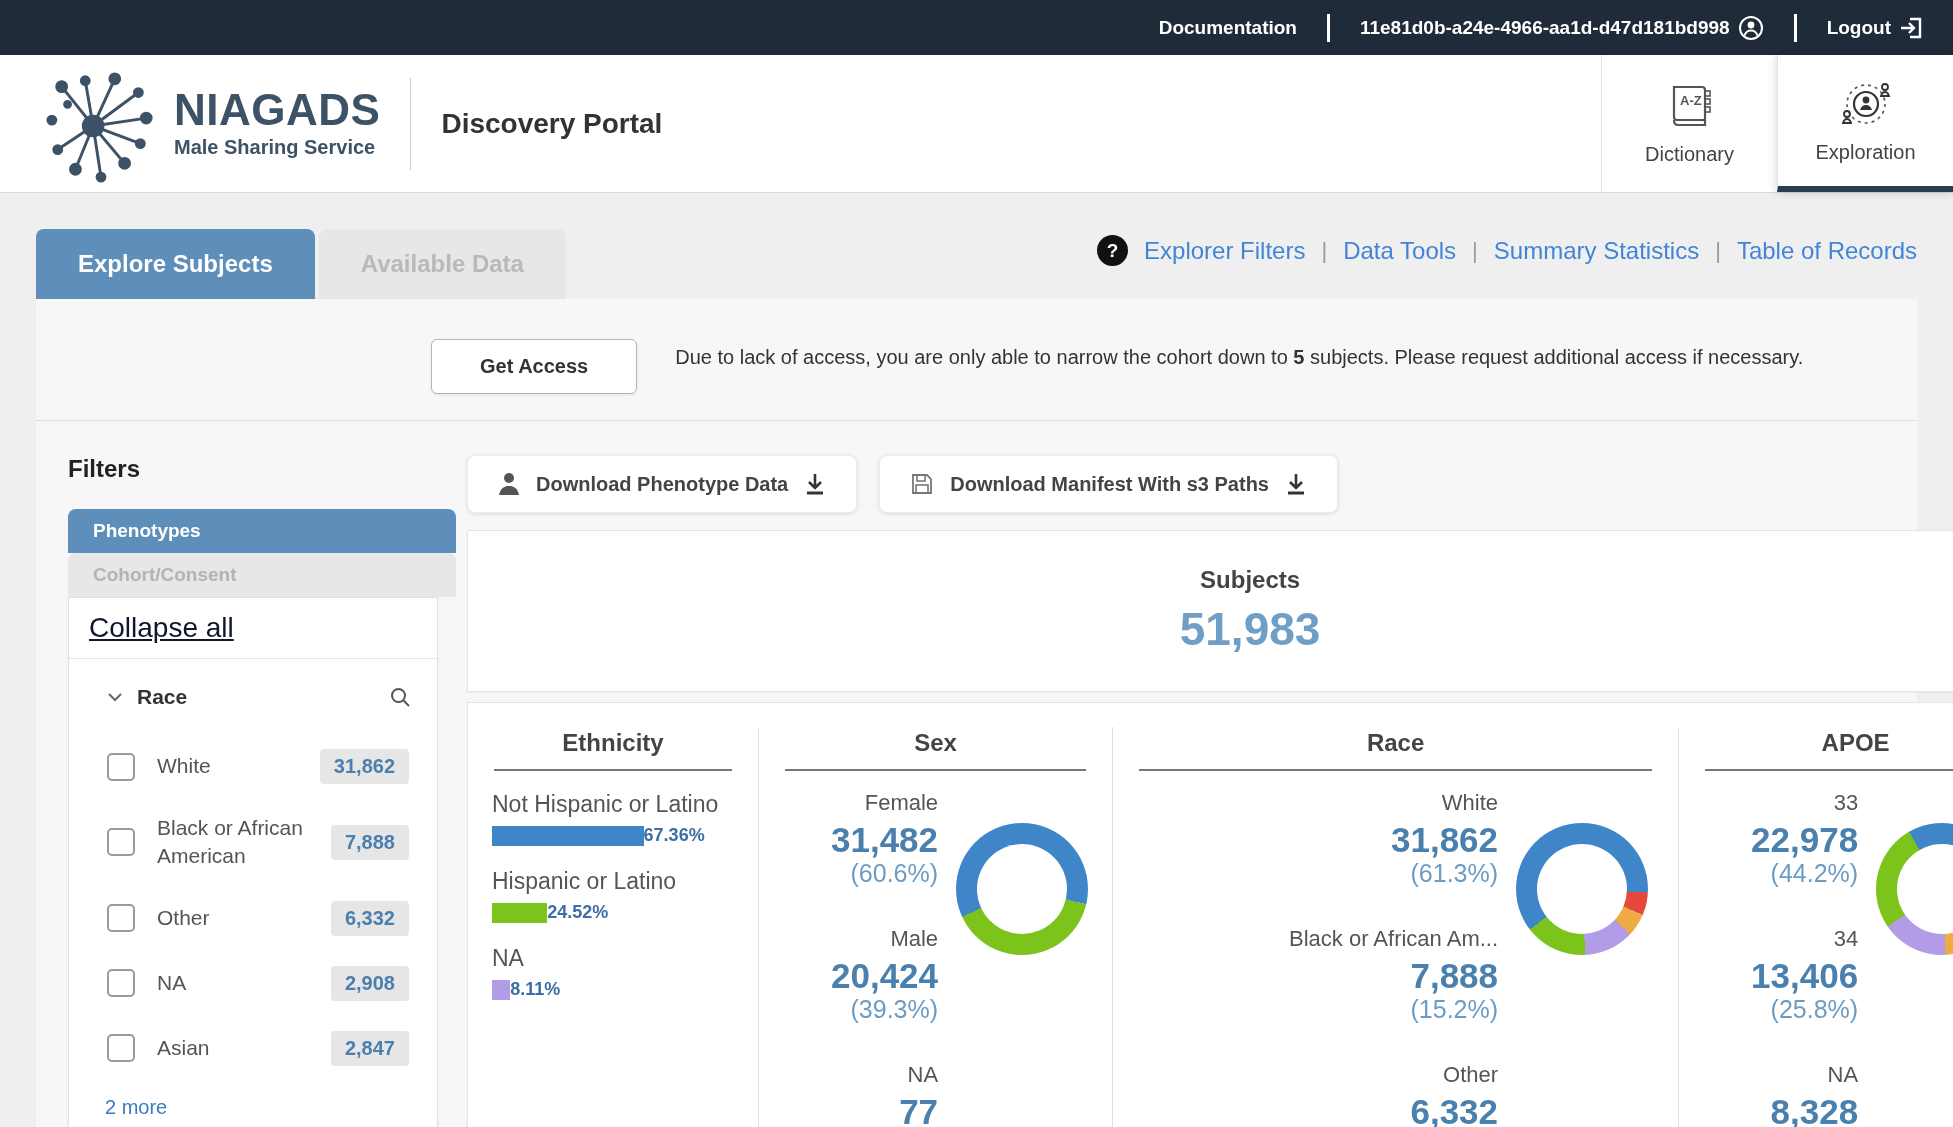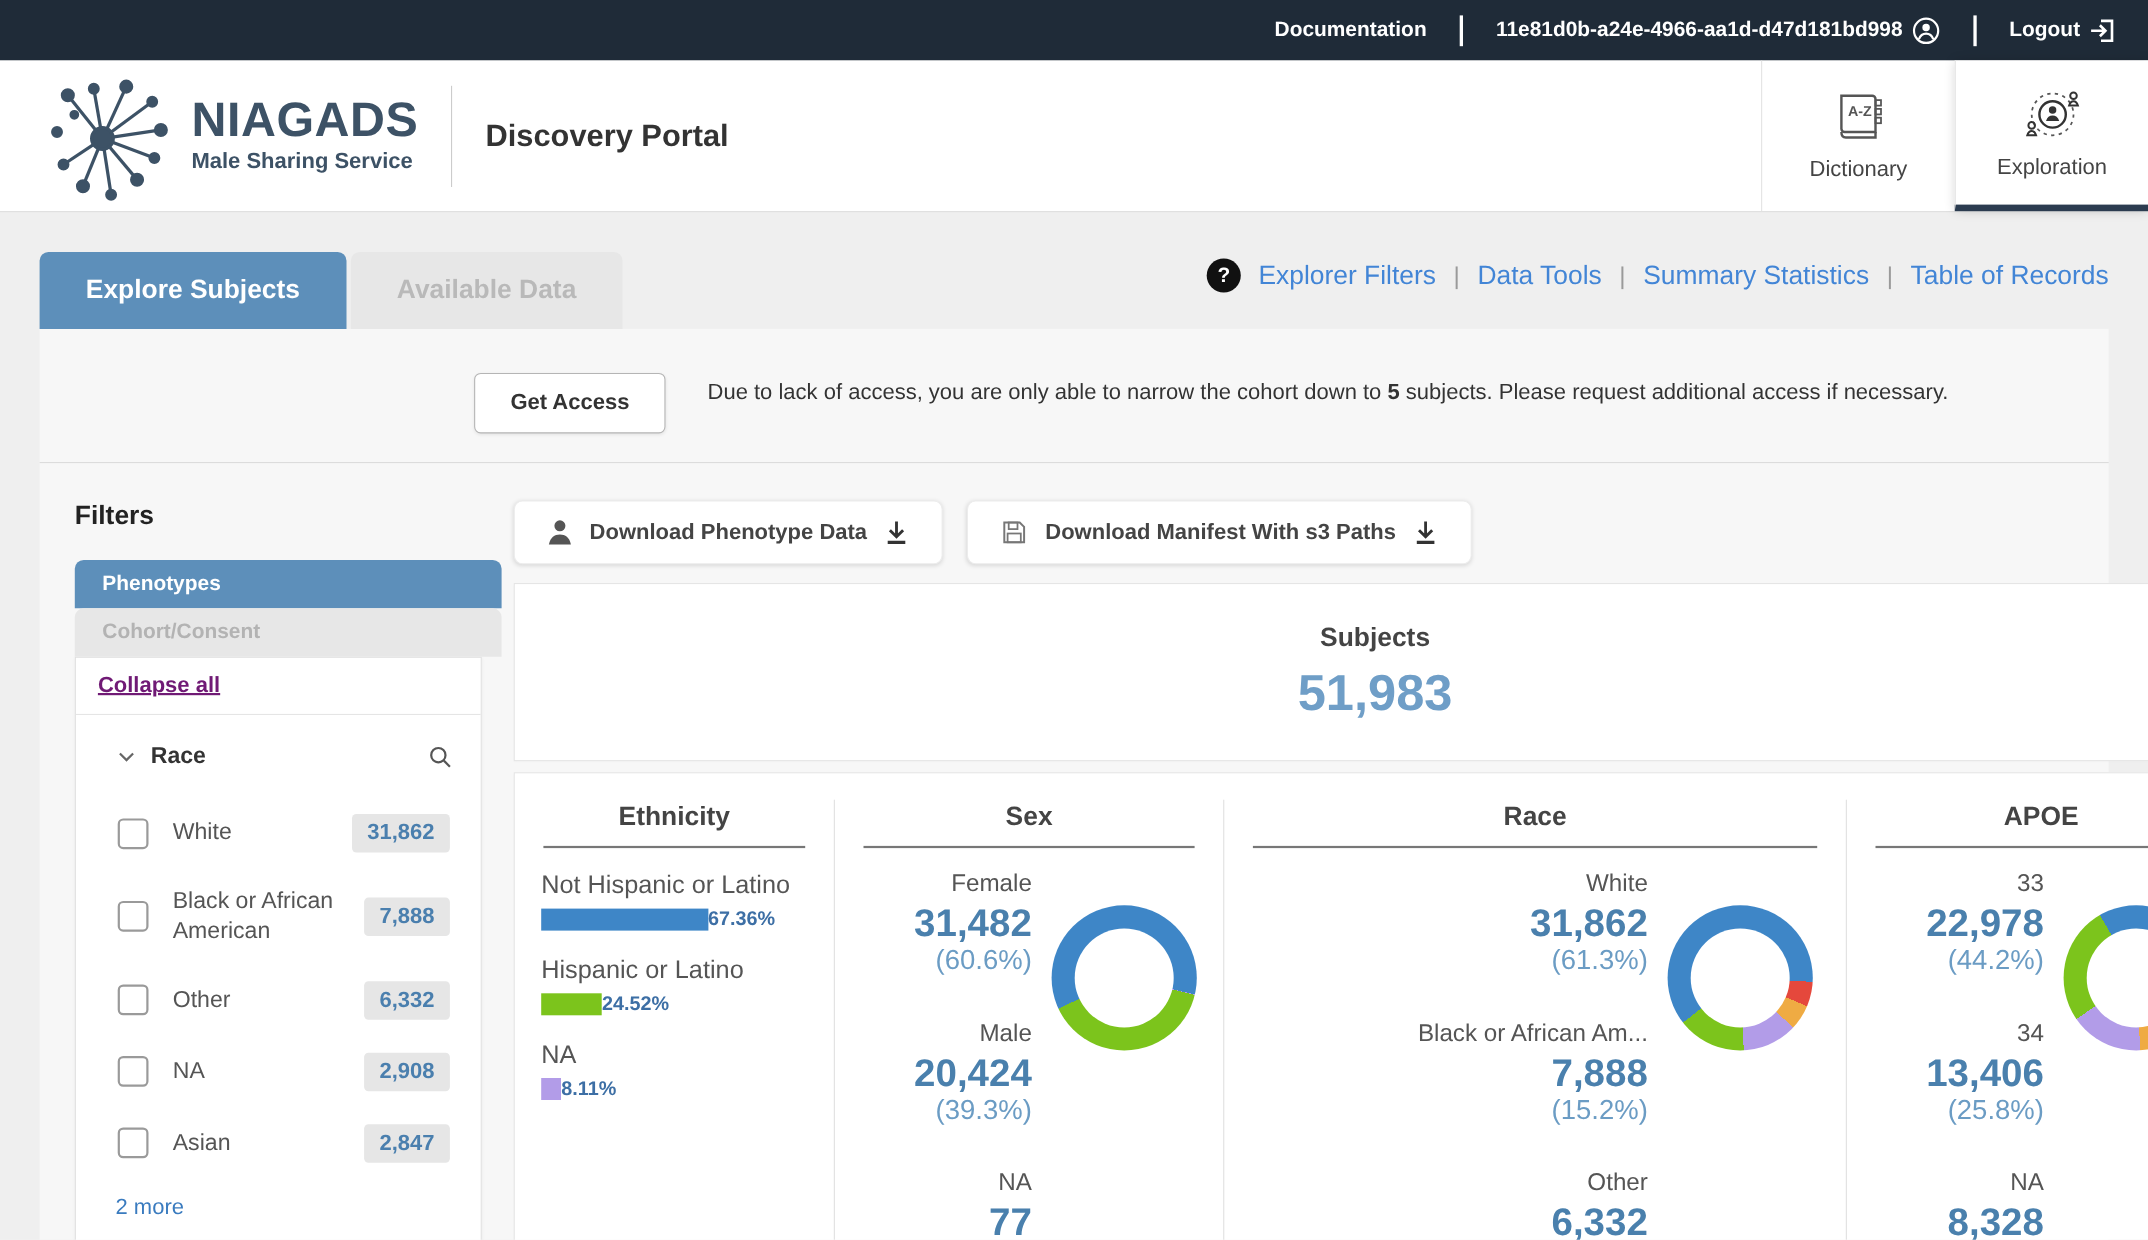--- a/index.html
+++ b/index.html
@@ -36,37 +36,37 @@
   .ql-help { width:31px; height:31px; border-radius:50%; background:#111; color:#fff;
     font-size:19px; font-weight:700; display:flex; align-items:center; justify-content:center; cursor:pointer; }
   .ql-link { color:#4285d6; font-size:24px; cursor:pointer; }
   .ql-sep { color:#9a9a9a; font-size:22px; }
 
   
   .panel { margin:0 36px; background:#f7f7f7; min-height:824px; }
   .alert-row { display:flex; gap:38px; padding:40px 40px 26px 395px; align-items:flex-start;
     border-bottom:1px solid #dcdcdc; }
   .get-access-btn { background:#fff; border:1px solid #b5b5b5; border-radius:6px;
-    padding:15px 32px; font-size:20px; font-weight:700; color:#333; cursor:pointer;
+    padding:15px 48px; font-size:20px; font-weight:700; color:#333; cursor:pointer;
     box-shadow:0 1px 3px rgba(0,0,0,.08); white-space:nowrap; }
   .alert-text { font-size:20px; line-height:1.8; color:#333; max-width:1140px; }
   .alert-text b { font-weight:700; }
 
   .body-row { display:flex; padding-top:34px; }
 
   
   .sidebar { flex:0 0 420px; padding-left:32px; }
   .filters-title { font-size:24px; font-weight:700; color:#222; margin-bottom:26px; }
   .ftabs { display:flex;flex-direction:column; }
   .ftab { padding:11px 25px; font-size:19px; font-weight:700; border-radius:8px 8px 0 0; cursor:pointer; }
   .ftab.active { background:#5d8fba; color:#fff; }
   .ftab.inactive { background:#e7e7e7; color:#b3b3b3; }
   .filter-card { width:370px; background:#fff; border:1px solid #e0e0e0; box-shadow:0 1px 3px rgba(0,0,0,.06); }
   .collapse-row { padding:14px 20px; border-bottom:1px solid #e5e5e5; }
-  .collapse-link { color:#701a75; font-size:20px; text-decoration:underline; cursor:pointer;font-weight:bold; }
+  .collapse-link { color:#0f172a; font-size:28px; text-decoration:underline; cursor:pointer; }
   .fsection-head { display:flex; align-items:center; padding:26px 26px 10px 36px; gap:12px; cursor:pointer; }
   .fsection-name { font-size:21px; font-weight:700; color:#333; flex:1; }
   .fitem { display:flex; align-items:center; gap:22px; margin:30px 28px 30px 38px; }
   .fcheck { width:28px; height:28px; border:2px solid #9a9a9a; border-radius:5px; background:#fff;
     flex:0 0 28px; cursor:pointer; }
   .fitem-label { flex:1; font-size:21px; color:#555; line-height:1.35; }
   .fbadge { background:#e6e6e6; border-radius:4px; padding:6px 14px; font-size:20px;
     font-weight:700; color:#4a7fae; }
   .more-link { text-align:left; color:#3a7bbf; font-size:20px; margin:8px 36px 28px; cursor:pointer; }
   .fdivider { border-top:1px solid #e5e5e5; }

